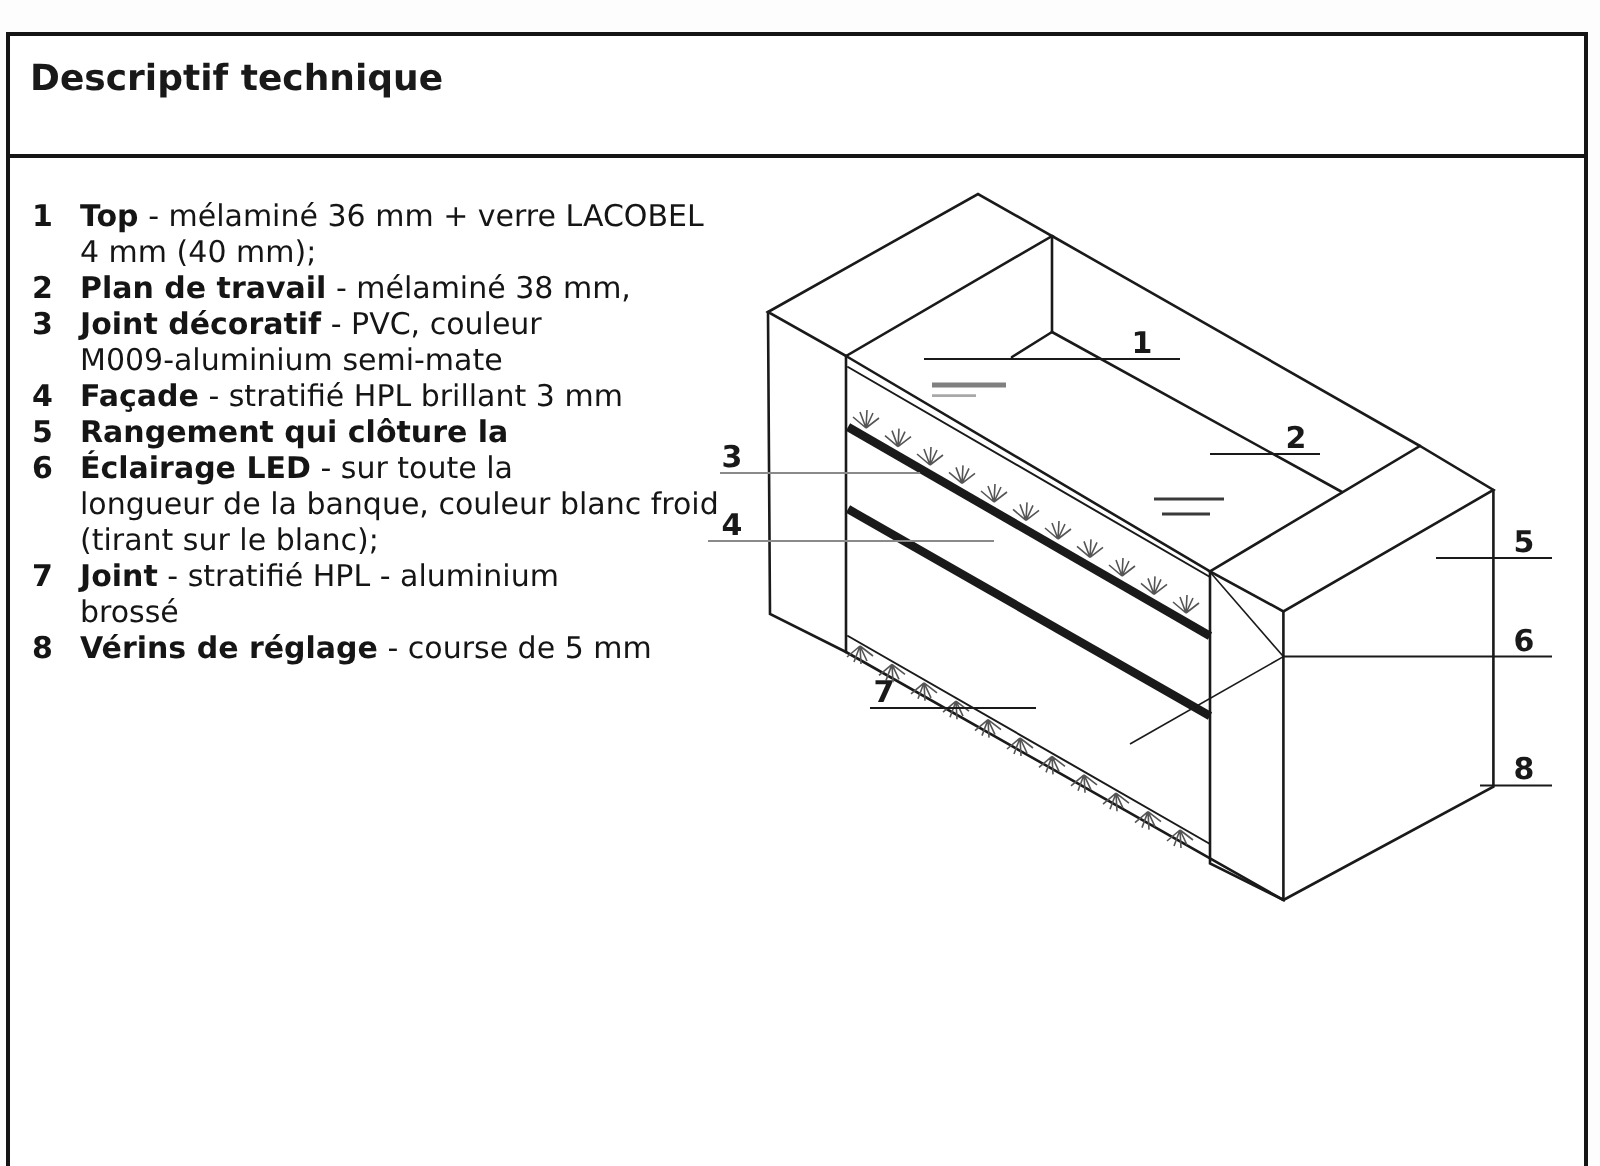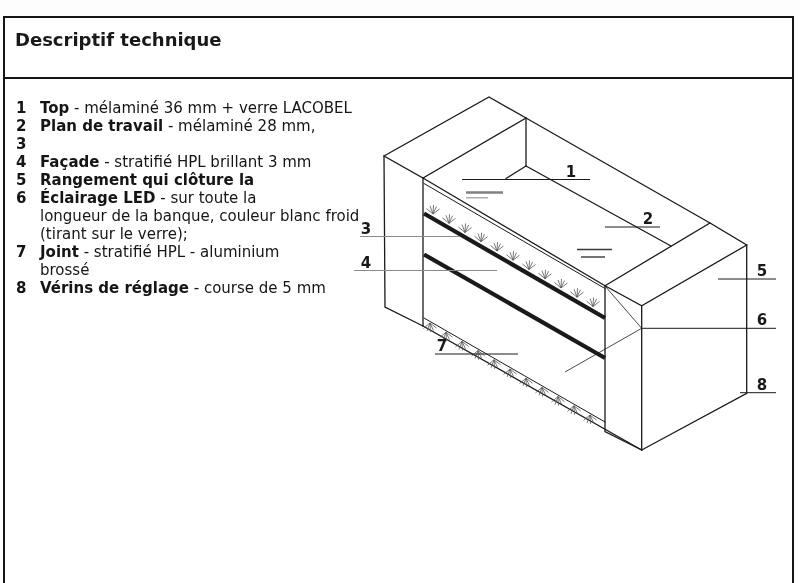--- a/index.html
+++ b/index.html
@@ -42,33 +42,36 @@
     <div class="titlebar">
       <div class="title">Descriptif technique</div>
     </div>
 
     <div class="speclist">
 
       <div class="item">
         <span class="num">1</span>
         <div class="txt">
           <div class="ln"><b>Top</b><span> - mélaminé 36 mm + verre LACOBEL</span></div>
+          <div class="ln"><b></b><span>4 mm (40 mm);</span></div>
         </div>
       </div>
 
       <div class="item">
         <span class="num">2</span>
         <div class="txt">
-          <div class="ln"><b>Plan de travail</b><span> - mélaminé 28 mm,</span></div>
+          <div class="ln"><b>Plan de travail</b><span> - mélaminé 38 mm,</span></div>
         </div>
       </div>
 
       <div class="item">
         <span class="num">3</span>
         <div class="txt">
+          <div class="ln"><b>Joint décoratif</b><span> - PVC, couleur</span></div>
+          <div class="ln"><b></b><span>M009-aluminium semi-mate</span></div>
         </div>
       </div>
 
       <div class="item">
         <span class="num">4</span>
         <div class="txt">
           <div class="ln"><b>Façade</b><span> - stratifié HPL brillant 3 mm</span></div>
         </div>
       </div>
 
@@ -77,21 +80,21 @@
         <div class="txt">
           <div class="ln"><b>Rangement qui clôture la</b><span></span></div>
         </div>
       </div>
 
       <div class="item">
         <span class="num">6</span>
         <div class="txt">
           <div class="ln"><b>Éclairage LED</b><span> - sur toute la</span></div>
           <div class="ln"><b></b><span>longueur de la banque, couleur blanc froid</span></div>
-          <div class="ln"><b></b><span>(tirant sur le verre);</span></div>
+          <div class="ln"><b></b><span>(tirant sur le blanc);</span></div>
         </div>
       </div>
 
       <div class="item">
         <span class="num">7</span>
         <div class="txt">
           <div class="ln"><b>Joint</b><span> - stratifié HPL - aluminium</span></div>
           <div class="ln"><b></b><span>brossé</span></div>
         </div>
       </div>

